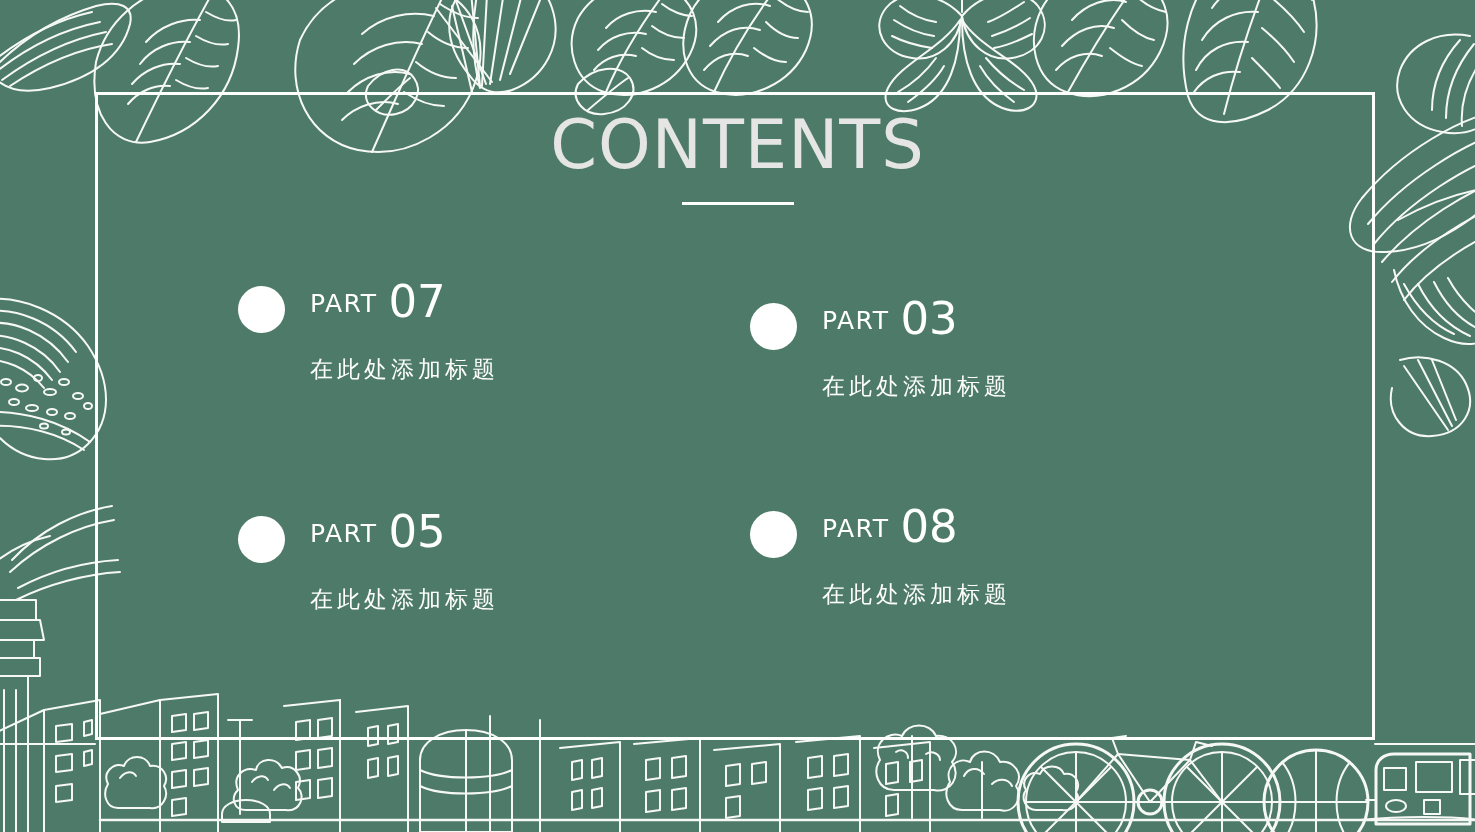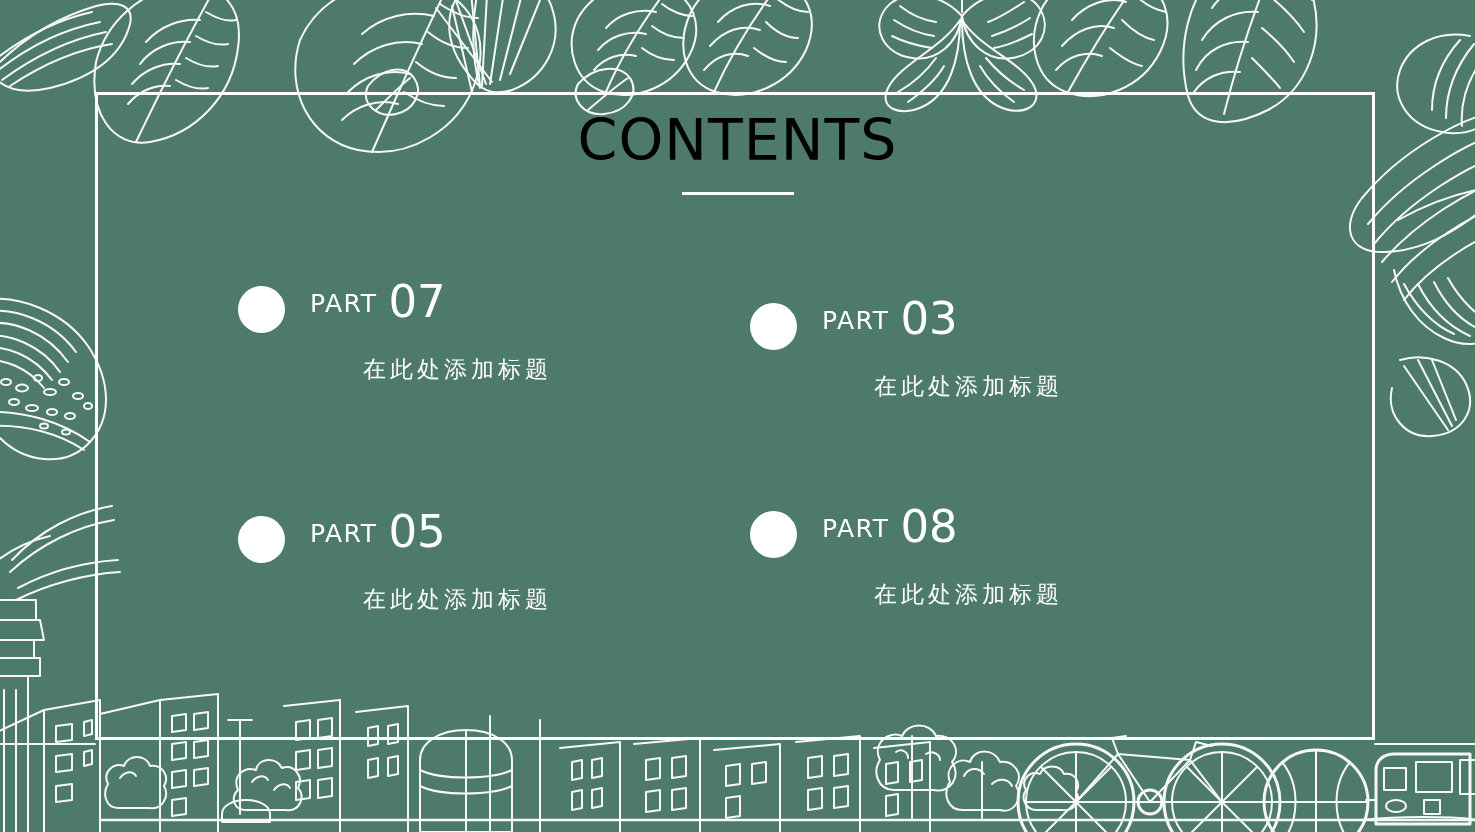--- a/index.html
+++ b/index.html
@@ -43,22 +43,22 @@
   
   #title-block {
     position: absolute;
     left: 0;
     right: 0;
     top: 112px;
     text-align: center;
   }
   #page-title {
     display: block;
-    color: #000000;
-    font-size: 57px;
+    color: #e5e5e5;
+    font-size: 67px;
     letter-spacing: 1px;
     line-height: 1;
     font-weight: 400;
     font-family: "DejaVu Sans", sans-serif;
   }
   #title-underline {
     display: block;
     width: 112px;
     height: 3px;
     background: #ffffff;
@@ -68,21 +68,20 @@
   
   #parts-grid {
     position: absolute;
     left: 95px;
     top: 270px;
     width: 1020px;
     height: 420px;
     display: grid;
     grid-template-columns: 1fr 1fr;
     grid-template-rows: 1fr 1fr;
-    text-align: center;
   }
   .part-item {
     position: relative;
   }
   .part-item.p1 { padding-left: 143px; padding-top: 8px; }
   .part-item.p2 { padding-left: 145px; padding-top: 25px; }
   .part-item.p3 { padding-left: 143px; padding-top: 28px; }
   .part-item.p4 { padding-left: 145px; padding-top: 23px; }
 
   .part-bullet {

